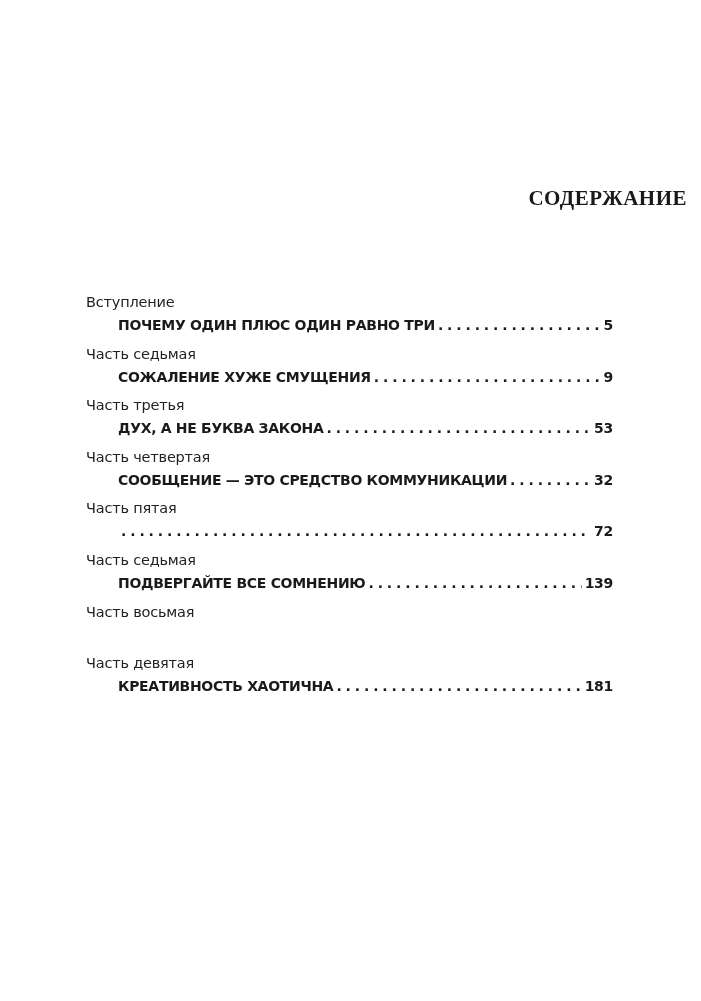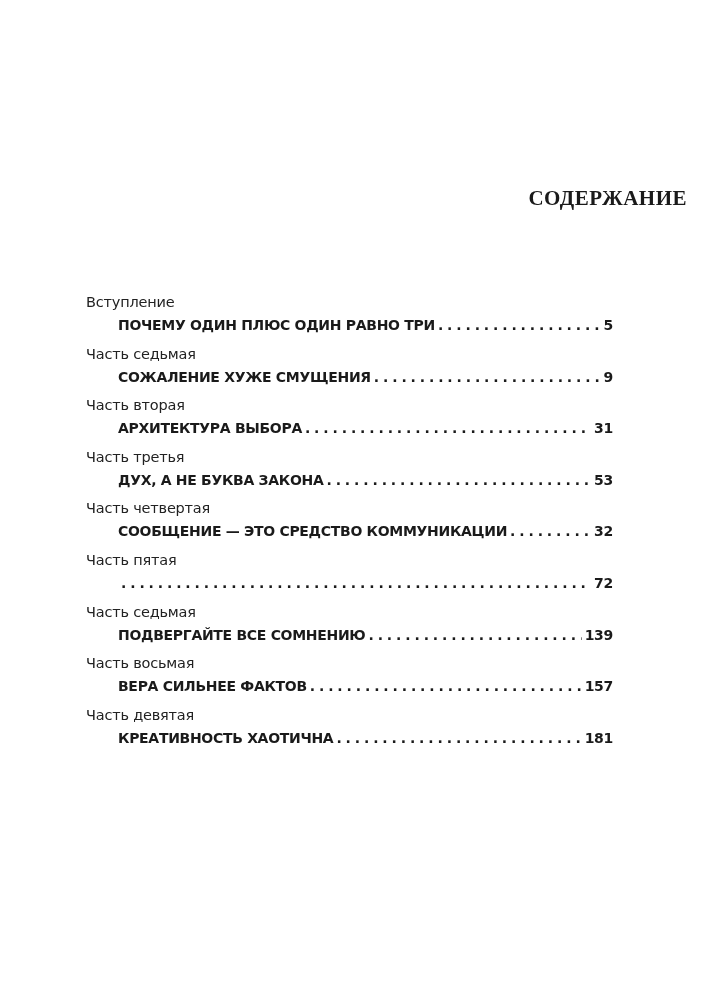--- a/index.html
+++ b/index.html
@@ -96,28 +96,20 @@
 
   <div class="toc-entry">
     <div class="part-label">Часть седьмая</div>
     <div class="chapter-line">
       <span class="chapter-title">СОЖАЛЕНИЕ ХУЖЕ СМУЩЕНИЯ</span>
       <span class="leader"></span>
       <span class="page-num">9</span>
     </div>
   </div>
 
-  <div class="toc-entry">
-    <div class="part-label">Часть вторая</div>
-    <div class="chapter-line">
-      <span class="chapter-title">АРХИТЕКТУРА ВЫБОРА</span>
-      <span class="leader"></span>
-      <span class="page-num">31</span>
-    </div>
-  </div>
 
   <div class="toc-entry">
     <div class="part-label">Часть третья</div>
     <div class="chapter-line">
       <span class="chapter-title">ДУХ, А НЕ БУКВА ЗАКОНА</span>
       <span class="leader"></span>
       <span class="page-num">53</span>
     </div>
   </div>
 
@@ -143,25 +135,20 @@
     <div class="part-label">Часть седьмая</div>
     <div class="chapter-line">
       <span class="chapter-title">ПОДВЕРГАЙТЕ ВСЕ СОМНЕНИЮ</span>
       <span class="leader"></span>
       <span class="page-num">139</span>
     </div>
   </div>
 
   <div class="toc-entry">
     <div class="part-label">Часть восьмая</div>
-    <div class="chapter-line">
-      <span class="chapter-title">ВЕРА СИЛЬНЕЕ ФАКТОВ</span>
-      <span class="leader"></span>
-      <span class="page-num">157</span>
-    </div>
   </div>
 
   <div class="toc-entry">
     <div class="part-label">Часть девятая</div>
     <div class="chapter-line">
       <span class="chapter-title">КРЕАТИВНОСТЬ ХАОТИЧНА</span>
       <span class="leader"></span>
       <span class="page-num">181</span>
     </div>
   </div>

